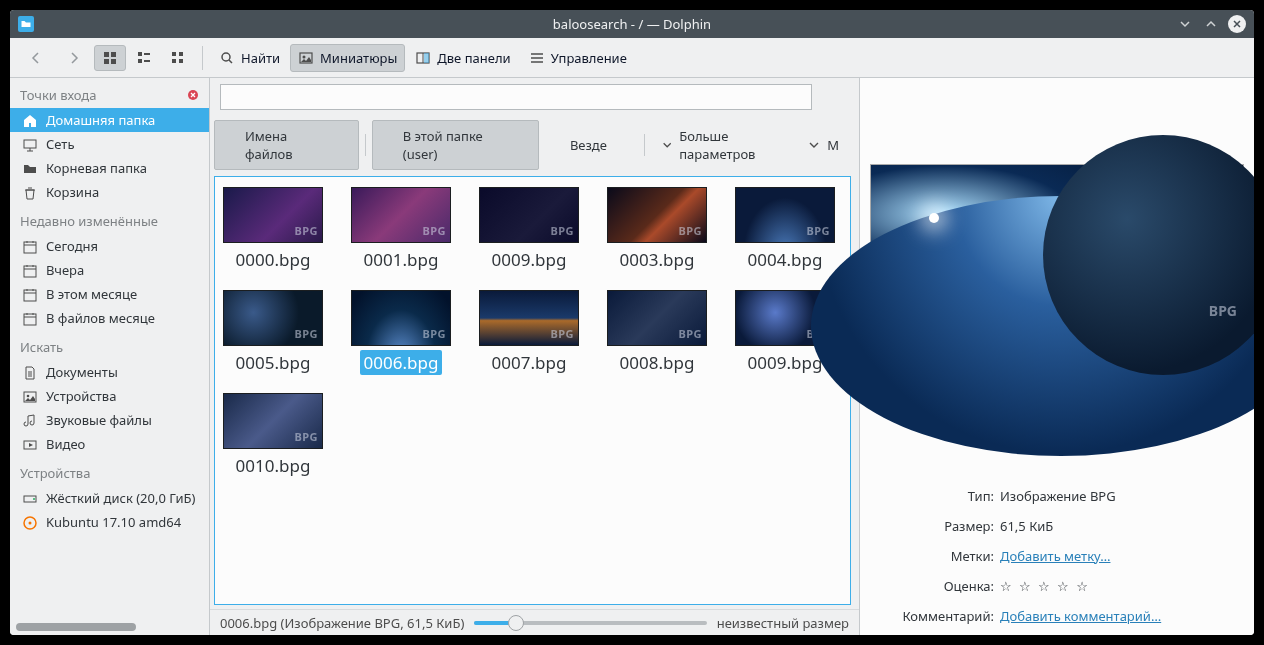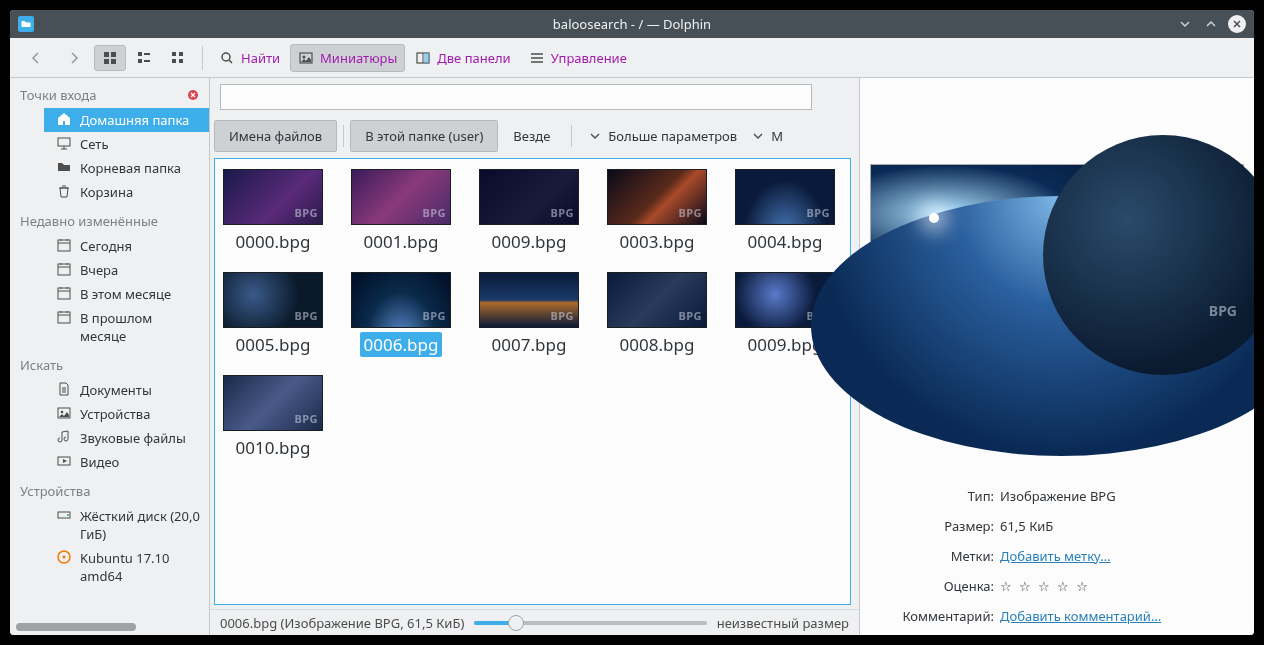--- a/index.html
+++ b/index.html
@@ -6,40 +6,40 @@
 body { background: #000; width: 1264px; height: 645px; overflow: hidden; }
 .window { position: absolute; top: 10px; left: 10px; width: 1244px; height: 625px; background: #eff0f1; border-radius: 4px; overflow: hidden; display: flex; flex-direction: column; }
 .titlebar { background: #475057; height: 28px; display: flex; align-items: center; color: #eff0f1; position: relative; }
 .titlebar .icon { width: 16px; height: 16px; margin: 0 6px 0 8px; background: #3daee9; border-radius: 2px; display: flex; align-items: center; justify-content: center; }
 .titlebar .icon svg { width: 12px; height: 12px; }
 .titlebar .title { position: absolute; left: 0; right: 0; text-align: center; font-size: 13px; }
 .titlebar .wbtns { margin-left: auto; display: flex; gap: 8px; padding-right: 8px; z-index: 2; }
 .wbtn { width: 18px; height: 18px; border-radius: 50%; display: flex; align-items: center; justify-content: center; cursor: pointer; color: #cfd2d4; }
 .wbtn.close { background: #eff0f1; color: #475057; }
 .toolbar { height: 40px; display: flex; align-items: center; padding: 0 8px; border-bottom: 1px solid #c5c9cc; gap: 2px; }
-.tbtn { display: inline-flex; align-items: center; gap: 6px; padding: 5px 8px; border-radius: 3px; cursor: pointer; color: #a21caf; }
+.tbtn { display: inline-flex; align-items: center; gap: 6px; padding: 5px 8px; border-radius: 3px; cursor: pointer; color: #0f172a; }
 .tbtn.active { background: #cdd1d4; border: 1px solid #b5babd; padding: 4px 7px; }
 .tbtn svg { width: 16px; height: 16px; }
 .tsep { width: 1px; height: 24px; background: #c5c9cc; margin: 0 6px; }
 .nav-arrow { padding: 5px 10px; color: #94999d; }
 .body { flex: 1; display: flex; overflow: hidden; }
 .sidebar { width: 200px; background: #eff0f1; border-right: 1px solid #c5c9cc; overflow-y: auto; display: flex; flex-direction: column; }
 .sidebar-inner { padding: 0 0 6px 0; }
 .shead { color: #7d8184; font-size: 13px; padding: 8px 8px 4px 10px; display: flex; align-items: center; justify-content: space-between; }
 .shead .x { color: #da4453; cursor: pointer; width: 16px; height: 16px; display: inline-flex; align-items: center; justify-content: center; }
-.sitem { display: flex; align-items: flex-start; gap: 8px; padding: 3px 8px 3px 12px; cursor: pointer; color: #31363b; margin-left: 34px; }
+.sitem { display: flex; align-items: flex-end; gap: 8px; padding: 3px 8px 3px 12px; cursor: pointer; color: #31363b; }
 .sitem.sel { background: #3daee9; color: #fff; }
 .sitem .ic { width: 16px; height: 16px; flex-shrink: 0; display: inline-flex; align-items: center; justify-content: center; }
 .sb-scroll { height: 10px; margin: 4px 6px 2px 6px; border-radius: 5px; position: relative; }
 .sb-scroll .thumb { position: absolute; left: 0; width: 120px; height: 8px; background: #9ea2a5; border-radius: 4px; }
 .main { flex: 1; display: flex; flex-direction: column; overflow: hidden; }
 .pathbar { padding: 6px 10px; }
 .pathbar input { width: 592px; height: 26px; border: 1px solid #b5babd; padding: 2px 6px; background: #fcfcfc; }
 .filterbar { display: flex; align-items: center; gap: 0; padding: 4px 10px 6px 4px; }
-.fbtn { padding: 6px 14px; border: 1px solid transparent; cursor: pointer; color: #31363b; background: transparent; }
+.fbtn { padding: 6px 30px; border: 1px solid transparent; cursor: pointer; color: #31363b; background: transparent; }
 .fbtn.active { background: #cdd1d4; border: 1px solid #b5babd; border-radius: 2px; }
 .fsep { width: 1px; height: 22px; background: #c5c9cc; margin: 0 6px; }
 .more { display: inline-flex; align-items: center; gap: 6px; padding: 6px 10px; cursor: pointer; color: #31363b; }
 .filegrid-wrap { margin: 0 8px 4px 4px; border: 1px solid #3daee9; background: #fcfcfc; flex: 1; overflow: auto; padding: 10px 6px; }
 .filegrid { display: flex; flex-wrap: wrap; gap: 18px 24px; align-content: flex-start; }
 .fitem { width: 104px; display: flex; flex-direction: column; align-items: center; gap: 4px; cursor: pointer; }
 .thumb-img { width: 100px; height: 56px; border: 1px solid #1b1e20; background: linear-gradient(135deg,#0b1a3a 0%, #1a2d50 40%, #3a2a60 70%, #0b1a3a 100%); position: relative; display: flex; align-items: center; justify-content: flex-end; }
 .thumb-img .wm { position: absolute; right: 4px; bottom: 4px; font-size: 11px; font-weight: bold; color: rgba(210,215,230,0.55); letter-spacing: 0.5px; }
 .fname { font-size: 17px; color: #31363b; padding: 1px 4px; border-radius: 2px; white-space: nowrap; }
 .fname.sel { background: #3daee9; color: #fff; }
@@ -239,21 +239,21 @@
               </span>
               <span>В этом месяце</span>
             </div>
             <div class="sitem">
               <span class="ic">
                 <svg viewBox="0 0 16 16" width="16" height="16">
                   <rect x="2" y="3" width="12" height="11" stroke="#4d4d4d" fill="none"></rect>
                   <path stroke="#4d4d4d" d="M2 6h12M5 2v2M11 2v2"></path>
                 </svg>
               </span>
-              <span>В прошлом месяце</span>
+              <span>В файлов месяце</span>
             </div>
           </div>
         <div class="shead">
             <span>Искать</span>
           </div>
         <div id="searchcat">
             <div class="sitem">
               <span class="ic">
                 <svg viewBox="0 0 16 16" width="16" height="16">
                   <path stroke="#4d4d4d" fill="none" d="M4 2h6l2 2v10H4z"></path>

